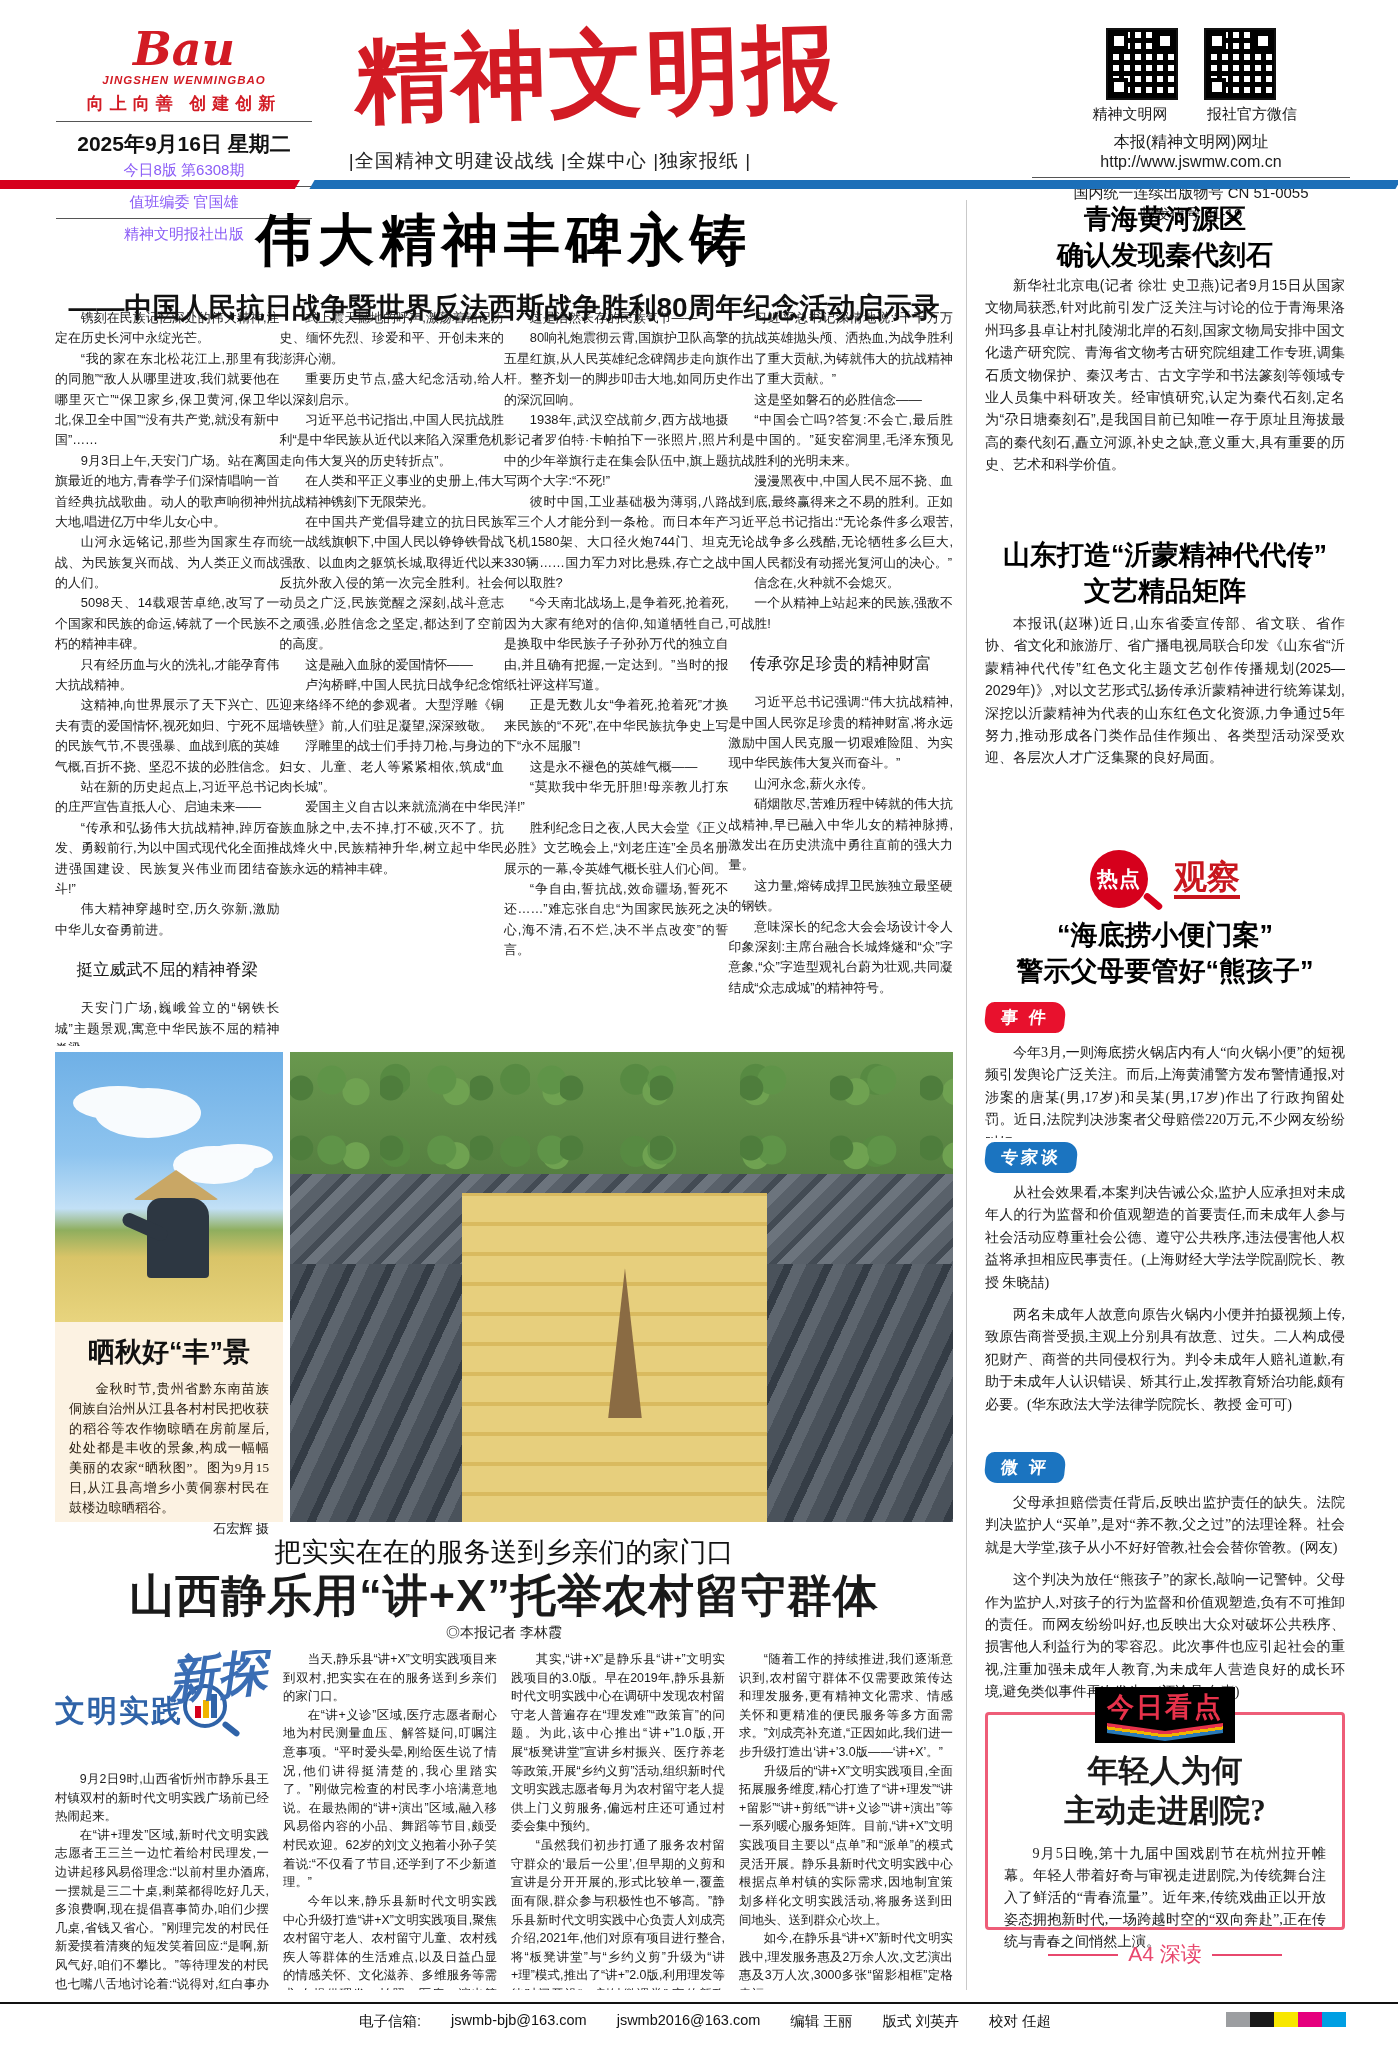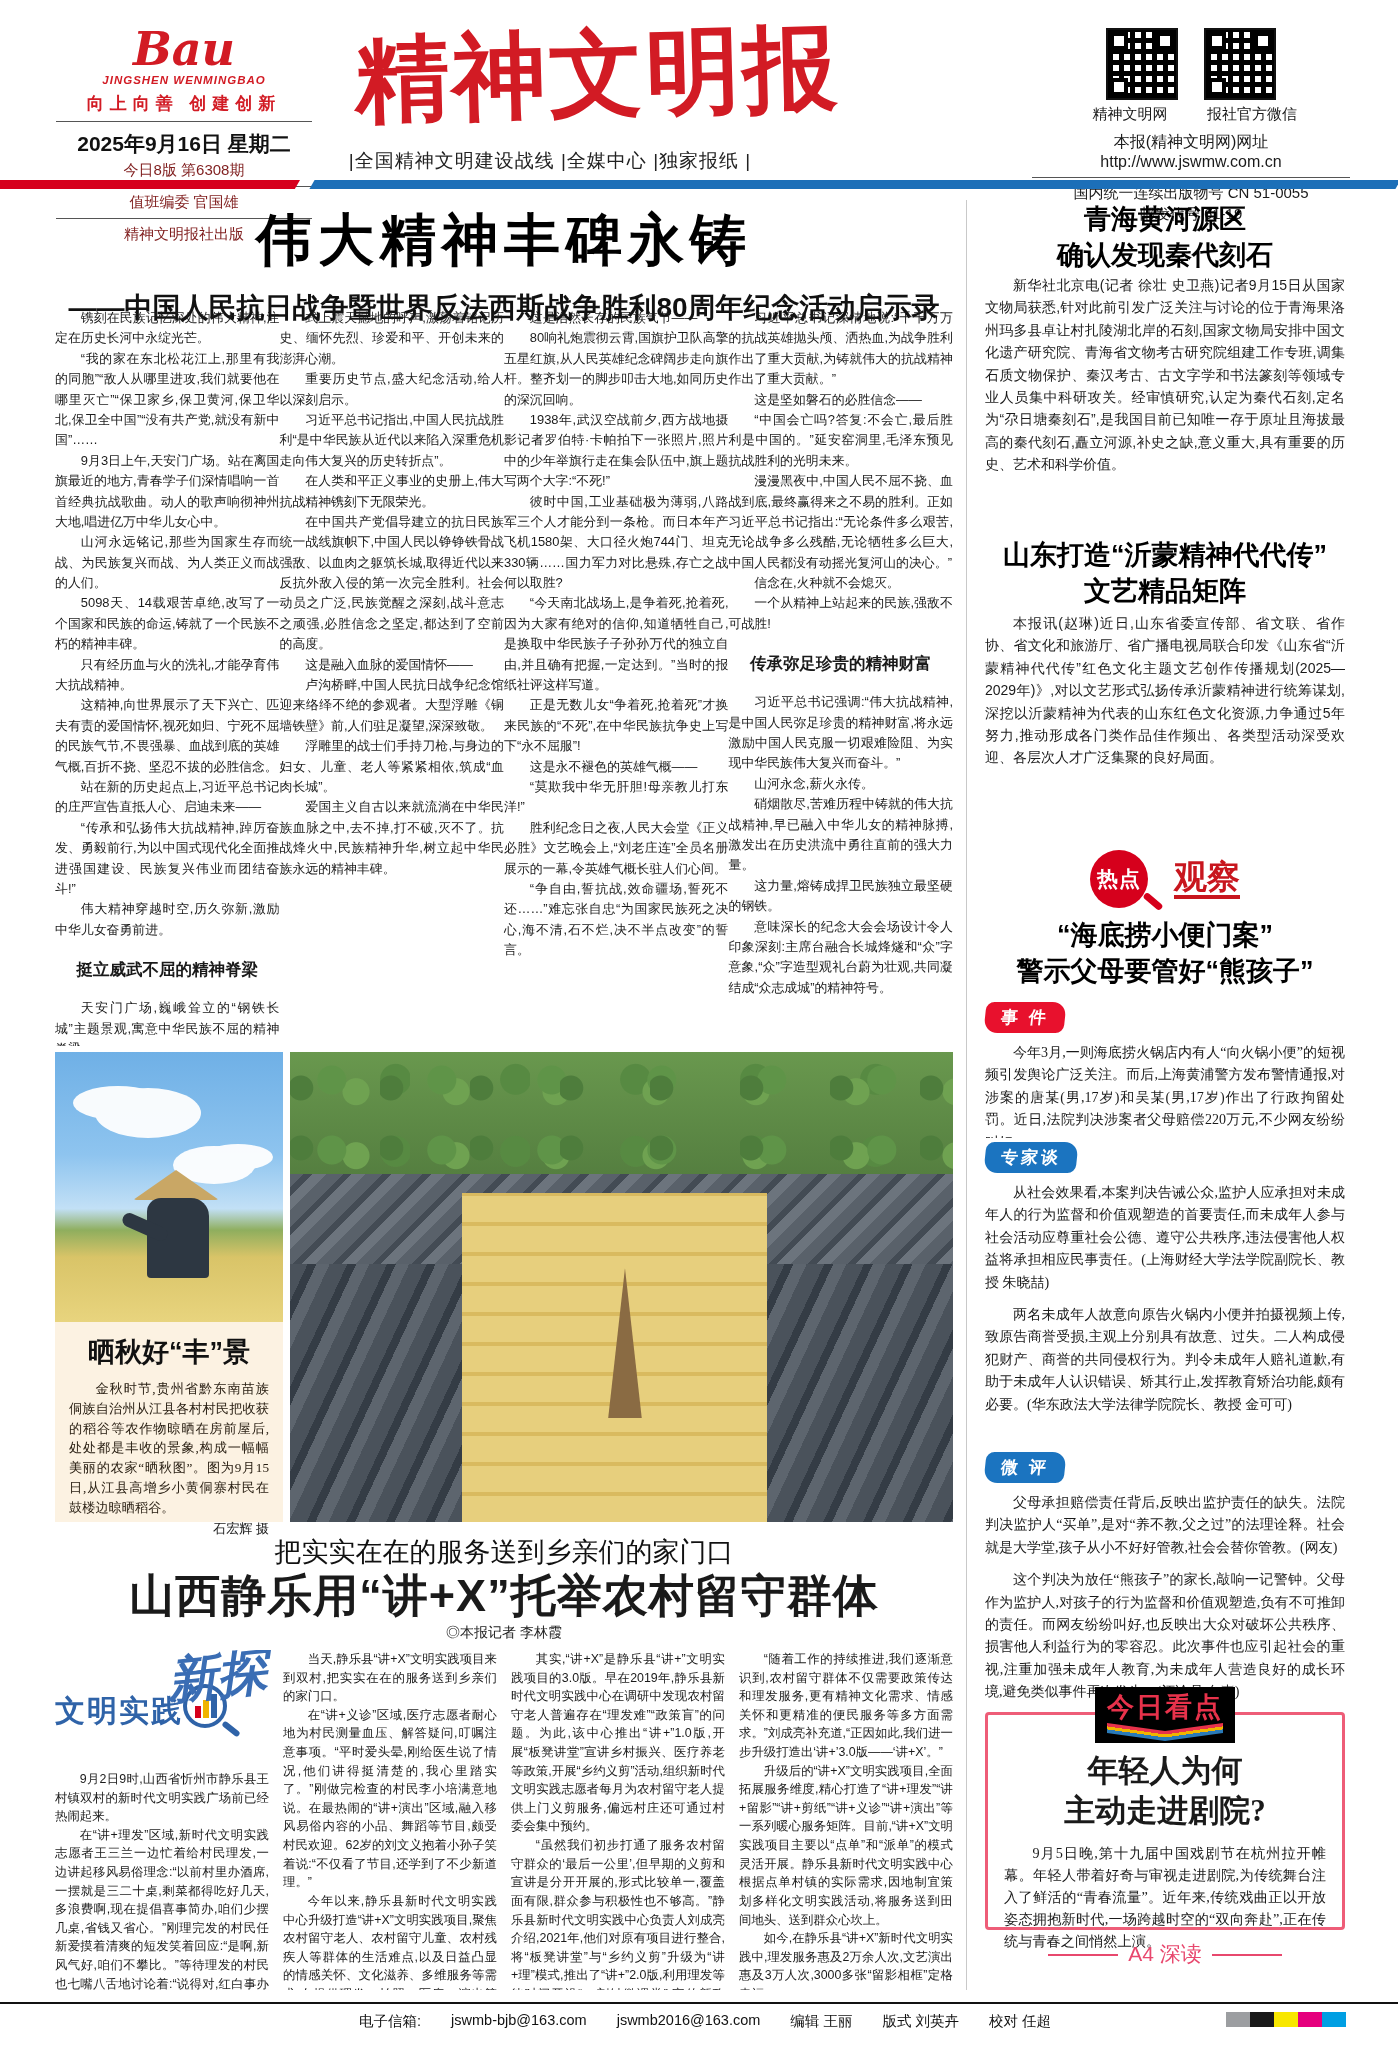--- a/index.html
+++ b/index.html
@@ -6,21 +6,21 @@
   body { background:#e8e8e8; font-family:"Liberation Sans", sans-serif; color:#1a1a1a; }
   #page { position:relative; width:1398px; height:2048px; background:#fff; margin:0 auto; overflow:hidden; }
 
   
   .mast-left { position:absolute; left:50px; top:26px; width:268px; text-align:center; color:#d21b24; }
   .logo-script { font-family:"DejaVu Serif", serif; font-style:italic; font-weight:bold; font-size:46px; line-height:1; }
   .logo-caps { font-style:italic; font-weight:bold; font-size:11.5px; letter-spacing:1px; margin-top:2px; }
   .slogan { font-size:17px; font-weight:bold; letter-spacing:6px; margin-top:6px; }
   .mast-rule { border-top:1px solid #555; margin:6px 6px; }
   .mast-date { color:#111; font-size:21px; font-weight:bold; margin-top:8px; }
-  .mast-small { color:#7f1d1d; font-size:15px; margin-top:3px; }
+  .mast-small { color:#8b5cf6; font-size:15px; margin-top:3px; }
   .mast-title { position:absolute; left:325px; top:22px; width:545px; text-align:center;
     font-family:"DejaVu Serif", serif; font-weight:bold; color:#d21b24; font-size:94px; line-height:1.1;
     transform:rotate(-1.5deg); letter-spacing:3px; }
   .mast-right { position:absolute; right:48px; top:28px; width:318px; text-align:center; }
   .qr-row { display:flex; justify-content:center; gap:26px; }
   .qr { width:72px; height:72px; position:relative; border:2px solid #111;
     background-image: repeating-linear-gradient(0deg,#000 0 5px,transparent 5px 11px),
                       repeating-linear-gradient(90deg,#000 0 5px,#fff 5px 11px); }
   .qr i { position:absolute; width:18px; height:18px; background:#fff; border:4px solid #000; }
   .qr i.tl{left:2px;top:2px;} .qr i.tr{right:2px;top:2px;} .qr i.bl{left:2px;bottom:2px;}
@@ -35,21 +35,21 @@
   .divider .red { position:absolute; left:0; top:0; width:300px; height:9px; background:#d6001c; transform:skewX(-30deg); transform-origin:top left; }
   .divider .blue { position:absolute; left:312px; top:0; width:1086px; height:9px; background:#1c6fb8; transform:skewX(-30deg); }
 
   
   .headline { position:absolute; left:55px; top:203px; width:898px; text-align:center; }
   .headline h1 { font-size:56px; letter-spacing:6px; font-weight:900; color:#000; }
   .headline h2 { font-size:28px; font-weight:600; margin-top:10px; color:#111; }
   .main-cols { position:absolute; left:55px; top:308px; width:898px; height:738px; display:flex; overflow:hidden; }
   .main-cols .col { flex:1; font-size:12.9px; line-height:1.58; text-align:justify; }
   .main-cols p, .b-cols p, .sb-body p { margin:0; text-indent:2em; }
-  .subhead { text-align:center !important; text-indent:0 !important; font-weight:bold; font-size:16.5px; margin:16px 0 !important; }
+  .subhead { text-align:center !important; text-indent:0 !important; font-weight:normal; font-size:16.5px; margin:16px 0 !important; }
 
   
   .photo-left { position:absolute; left:55px; top:1052px; width:228px; height:270px; overflow:hidden;
     background:linear-gradient(180deg,#6fb0e6 0%,#8ec4ef 38%,#c2e0f6 58%,#8fae5e 66%,#d9c468 76%,#e8d47e 100%); }
   .cloud { position:absolute; background:#fff; border-radius:50%; opacity:.95; }
   .c1 { width:90px; height:34px; left:18px; top:34px; box-shadow:30px 10px 0 8px #fff; }
   .c2 { width:70px; height:26px; right:10px; top:92px; box-shadow:-24px 8px 0 6px #fff; }
   .farmer-hat { position:absolute; left:78px; top:118px; width:86px; height:30px; background:#c9a765;
     clip-path:polygon(50% 0, 100% 100%, 0 100%); border-radius:4px; }
   .farmer-body { position:absolute; left:92px; top:146px; width:62px; height:80px; background:#2d3742; border-radius:14px 18px 4px 4px; }

